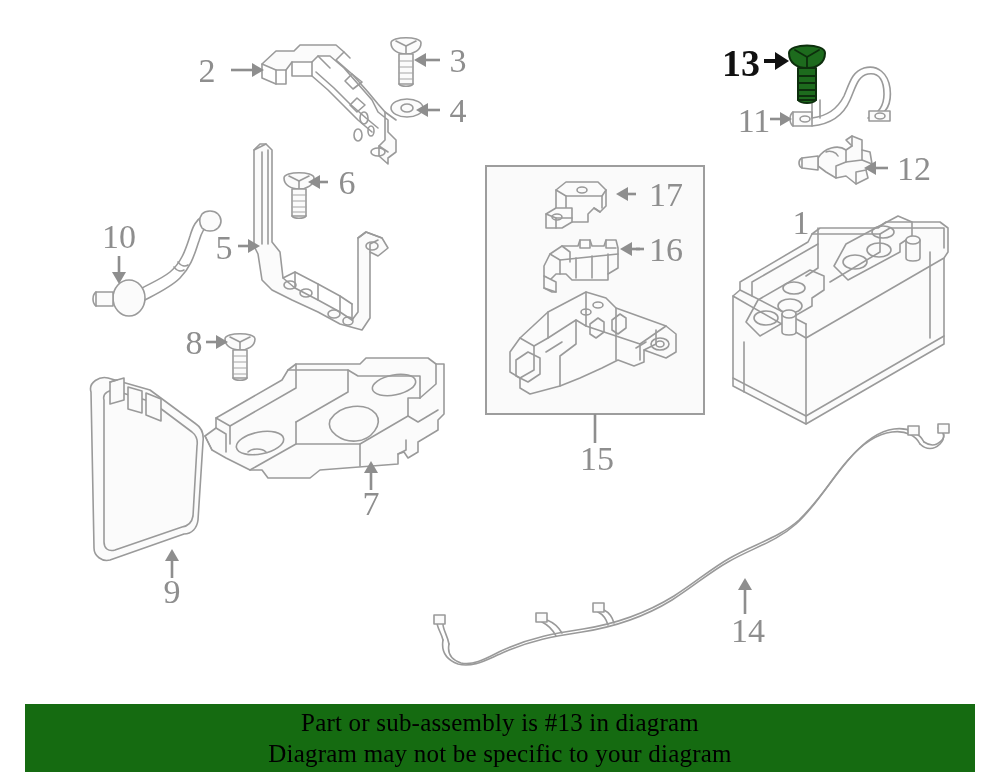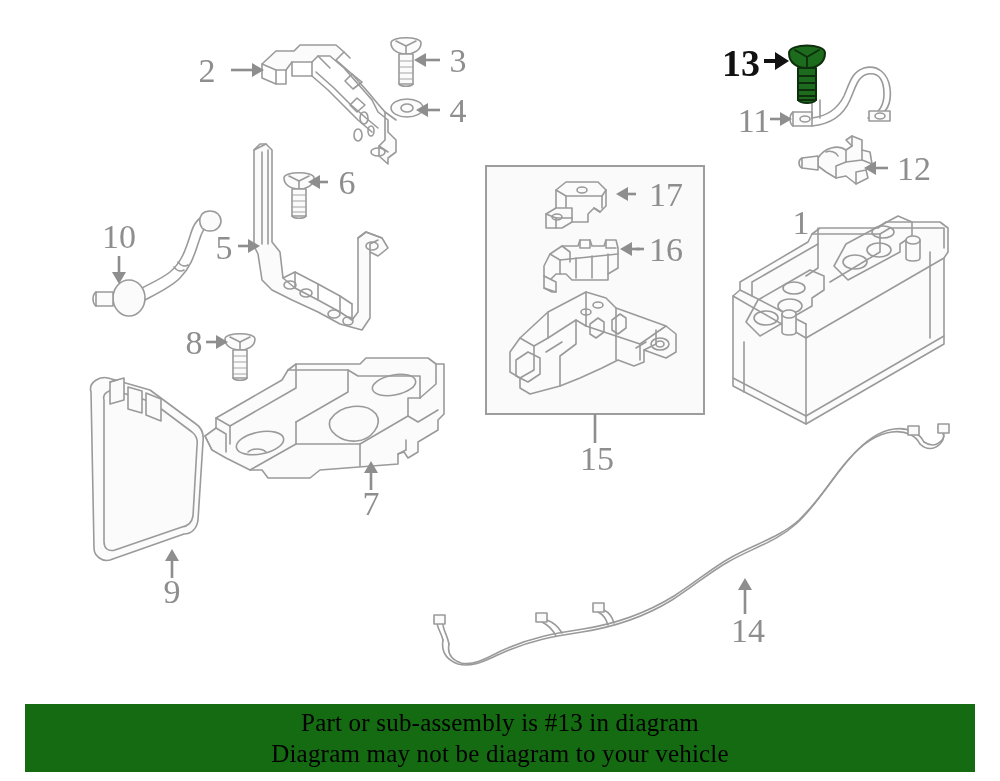--- a/index.html
+++ b/index.html
@@ -491,16 +491,16 @@
     <text class="num" x="914" y="180" text-anchor="middle">12</text>
     <text class="num-hl" x="741" y="76" text-anchor="middle">13</text>
     <text class="num" x="748" y="642" text-anchor="middle">14</text>
     <text class="num" x="597" y="470" text-anchor="middle">15</text>
     <text class="num" x="666" y="261" text-anchor="middle">16</text>
     <text class="num" x="666" y="206" text-anchor="middle">17</text>
   </svg>
 
   <div id="banner" style="background: rgb(21, 107, 17); color: rgb(0, 0, 0);">
     <div class="bline">Part or sub-assembly is #13 in diagram</div>
-    <div class="bline">Diagram may not be diagram to your vehicle</div>
+    <div class="bline">Diagram may not be specific to your diagram</div>
   </div>
 
 </div>
 
 </body></html>

